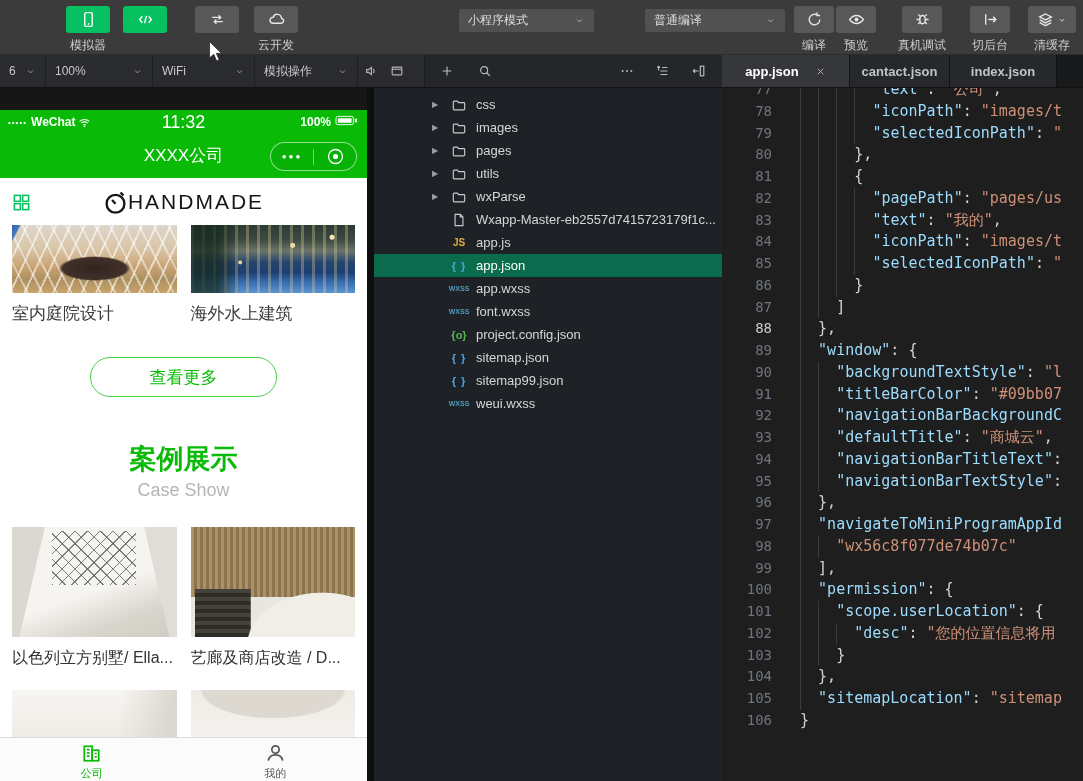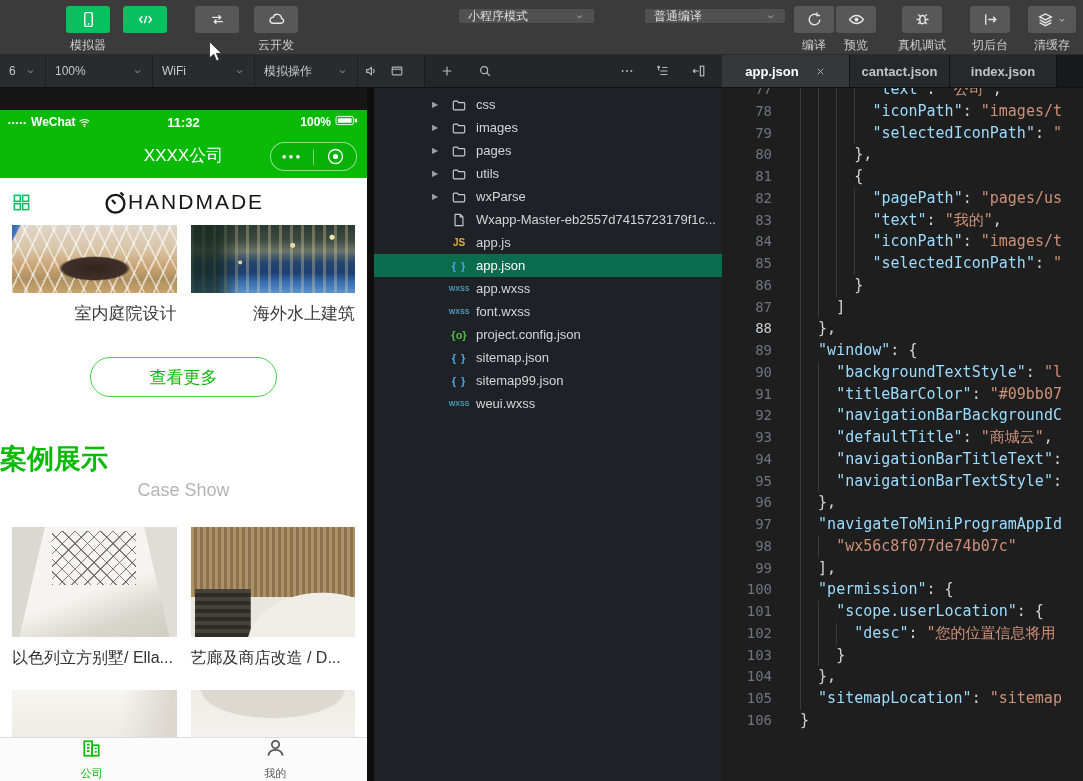--- a/index.html
+++ b/index.html
@@ -6,21 +6,21 @@
 html,body{width:1083px;height:781px;overflow:hidden;background:#1e1e1e;font-family:"Liberation Sans",sans-serif}
 #app{width:1083px;height:781px;display:flex;flex-direction:column;position:relative;background:#1e1e1e}
 
 
 .toolbar{height:55px;background:#3b3b3b;display:flex;flex:none;align-items:flex-start;border-bottom:1px solid #2c2c2c}
 .tbtn{display:flex;flex-direction:column;align-items:center;margin-top:6px;cursor:pointer}
 .tbtn .box{width:44px;height:27px;border-radius:3px;background:#585858;color:#e6e6e6;display:flex;align-items:center;justify-content:center}
 .tbtn.green .box{background:#07c160;color:#fff}
 .tbtn .lbl{font-size:12px;color:#cdcdcd;margin-top:4px;white-space:nowrap}
 .box svg{width:17px;height:17px}
-.tb-select{height:14px;width:135px;background:#515151;border-radius:2px;margin-top:9px;display:flex;align-items:center;padding:0 9px;font-size:12px;color:#dddddd;cursor:pointer}
+.tb-select{height:23px;width:135px;background:#515151;border-radius:2px;margin-top:9px;display:flex;align-items:center;padding:0 9px;font-size:12px;color:#dddddd;cursor:pointer}
 .tb-select .cv{margin-left:auto;display:flex}
 .tb-select .cv svg{width:11px;height:11px;color:#bdbdbd}
 .caret-sm{display:flex;margin-left:3px}
 .caret-sm svg{width:10px;height:10px}
 
 
 .subbar{height:33px;display:flex;flex:none;border-bottom:1px solid #121212}
 .sub-sim{width:425px;display:flex;background:#2a2b2e;border-right:1px solid #1a1b1d}
 .ssel{display:flex;align-items:center;font-size:12px;color:#c8c8c8;border-right:1px solid #1e1f22;padding:0 9px;cursor:pointer}
 .ssel .cv{margin-left:auto;display:flex}
@@ -41,49 +41,49 @@
 
 
 .sim{width:374px;background:#161616;position:relative;flex:none}
 .phone{position:absolute;top:22px;left:0;width:367px;bottom:0;display:flex;flex-direction:column;background:#fff}
 .sim-scroll{position:absolute;right:0;top:0;width:7px;height:100%;background:#0e0e0e}
 .sbar{height:24px;background:#09bb07;color:#fff;display:flex;align-items:center;padding:0 8px;position:relative;flex:none}
 .sbar .dots{font-size:8px;letter-spacing:1px}
 .sbar .carrier{font-weight:bold;font-size:12px;margin-left:4px}
 .sbar .wifi{margin-left:3px;display:flex}
 .sbar .wifi svg{width:13px;height:11px}
-.sbar .time{position:absolute;left:50%;transform:translateX(-50%);font-weight:bold;font-size:13px}
+.sbar .time{position:absolute;left:50%;transform:translateX(-50%);font-weight:normal;font-size:18px}
 .sbar .right{margin-left:auto;display:flex;align-items:center;gap:4px;font-weight:bold;font-size:12px}
 .sbar .batt svg{width:24px;height:11px}
 .navbar{height:44px;background:#09bb07;position:relative;flex:none}
 .nav-title{color:#fff;font-size:17px;text-align:center;line-height:44px}
 .capsule{position:absolute;right:10px;top:8px;width:87px;height:29px;border:1px solid rgba(255,255,255,.55);border-radius:15px;display:flex;align-items:center;background:rgba(0,0,0,.05);cursor:pointer}
 .cap-more{flex:1;text-align:center;color:#fff;font-size:8px;letter-spacing:2px}
 .cap-div{width:1px;height:16px;background:rgba(255,255,255,.45)}
 .cap-exit{flex:1;display:flex;justify-content:center;color:#fff}
 .cap-exit svg{width:17px;height:17px}
 .pcontent{flex:1;background:#fff;overflow:hidden}
 .logo-row{height:40px;margin-top:4px;position:relative;display:flex;align-items:center;justify-content:center}
 .grid-ic{position:absolute;left:12px;color:#07c160;display:flex}
 .grid-ic svg{width:19px;height:19px}
 .brand{display:flex;align-items:center;color:#161616;font-size:21px;letter-spacing:2px;font-weight:500}
 .brand svg{width:25px;height:25px}
 .cards{display:flex;padding:0 12px;gap:14px;margin-top:3px}
 .card{flex:1;min-width:0}
 .cimg{height:68px}
 .cimg2{height:110px}
-.cap{text-align:right;font-size:17px;color:#3a3a3a;margin-top:9px;white-space:nowrap;overflow:hidden}
+.cap{text-align:left;font-size:17px;color:#3a3a3a;margin-top:9px;white-space:nowrap;overflow:hidden}
 .cap2{text-align:left;font-size:16px;color:#333;margin-top:11px;white-space:nowrap;overflow:hidden}
 .more-btn{margin:32px auto 0;width:187px;height:40px;border:1px solid #47cf47;border-radius:20px;color:#09bb07;font-size:17px;display:flex;align-items:center;justify-content:center;cursor:pointer;background:#fff}
-.sec-title{margin-top:46px;font-size:27px;line-height:33px;font-weight:bold;color:#09bb07}
+.sec-title{margin-top:46px;text-align:center;font-size:27px;line-height:33px;font-weight:bold;color:#09bb07}
 .sec-sub{margin-top:4px;text-align:center;font-size:18px;color:#b5b5b5}
 .cases{margin-top:26px}
 .partials{margin-top:21px}
 .ptab{height:44px;border-top:1px solid #dcdcdc;background:#fbfbfb;display:flex;flex:none}
-.pt{flex:1;display:flex;flex-direction:column;align-items:center;justify-content:space-between;gap:2px;font-size:11px;cursor:pointer}
+.pt{flex:1;display:flex;flex-direction:column;align-items:center;justify-content:flex-end;gap:2px;font-size:11px;cursor:pointer}
 .pt svg{width:21px;height:21px}
 .pt.on{color:#09bb07}
 .pt.off{color:#555}
 
 
 .img1{background:
  linear-gradient(118deg,#2e5faa 0%,#4a7cc0 4%,rgba(0,0,0,0) 4.6%),
  radial-gradient(ellipse 58px 20px at 50% 64%,#33241f 0%,#41302a 55%,rgba(65,48,42,0) 62%),
  repeating-linear-gradient(115deg,rgba(255,255,255,.55) 0 2px,rgba(255,255,255,0) 2px 13px),
  repeating-linear-gradient(63deg,rgba(255,255,255,.45) 0 2px,rgba(255,255,255,0) 2px 13px),

